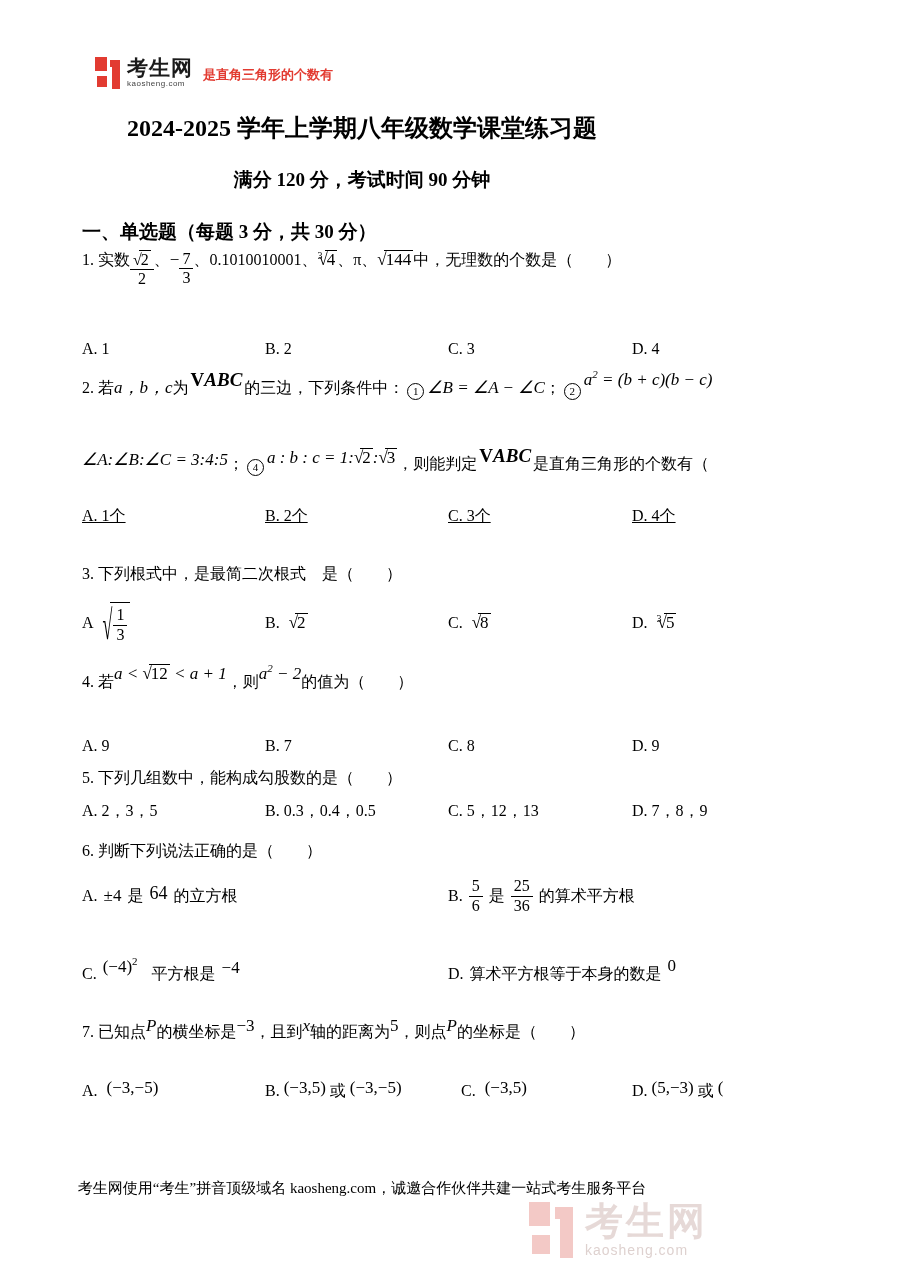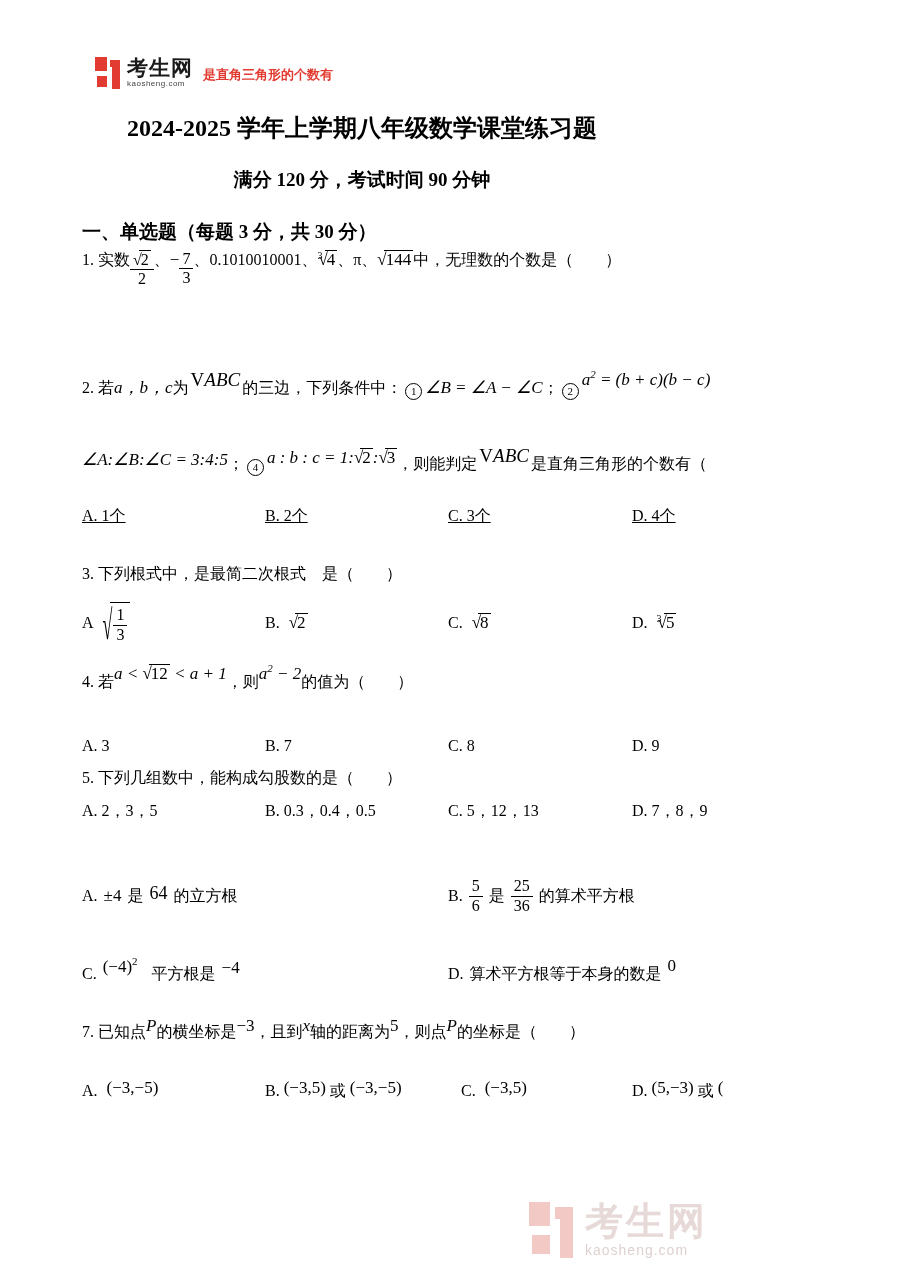--- a/index.html
+++ b/index.html
@@ -51,21 +51,21 @@
   .sqrt .ix{display:inline-block;font-size:10px;transform:translateY(-6px);margin-right:-4px;}
   .bigroot{display:inline-flex;align-items:flex-start;}
   .bigroot .sg{font-size:18px;line-height:1;transform:scaleY(2.3);
                transform-origin:top center;margin-top:2px;display:inline-block;}
   .bigroot .rd{border-top:1px solid #000;margin-left:-2px;padding:3px 3px 0;}
   .circ{display:inline-flex;width:15px;height:15px;border:1px solid #000;border-radius:50%;
         align-items:center;justify-content:center;font-size:11px;margin:0 3px;
         vertical-align:-2px;font-style:normal;}
   .r3{position:relative;top:-3px;} .r4{position:relative;top:-4px;}
   .r6{position:relative;top:-6px;} .r8{position:relative;top:-8px;}
-  .tri{font-size:19px;position:relative;top:-7px;margin:0 2px;font-style:normal;}
+  .tri{font-size:19px;position:relative;top:-7px;margin:0 2px;font-style:normal;font-weight:bold;}
   .tri .tl{font-style:italic;}
 
   
   .q1row{top:250px;height:62px;display:flex;align-items:flex-start;}
   .q1opts{top:340px;}
   .q2l1{top:376px;}
   .q2l2{top:452px;}
   .q2opts{top:506px;text-decoration:underline;}
   .q3row{top:564px;}
   .q3opts{top:592px;height:62px;}
@@ -131,20 +131,26 @@
     <span>、0.1010010001、</span>
     <span class="sqrt mn">
       <span class="ix">3</span><span class="sg">√</span><span class="rd">4</span>
     </span>
     <span>、π、</span>
     <span class="sqrt mn">
       <span class="sg">√</span><span class="rd">144</span>
     </span>
     <span>中，无理数的个数是（　　）</span>
   </div>
+  <div class="grid4 q1opts">
+    <span class="cell">A. 1</span>
+    <span class="cell">B. 2</span>
+    <span class="cell">C. 3</span>
+    <span class="cell">D. 4</span>
+  </div>
 
   <div class="abs qrow q2l1">
     <span>2. 若</span><span class="mf">a，b，c</span><span>为</span><span class="tri"><span>V</span><span class="tl">ABC</span></span><span>的三边，下列条件中：</span><span class="circ">1</span><span class="mf">∠B = ∠A − ∠C</span><span>；</span><span class="circ">2</span><span class="mf r8"><span>a</span><sup>2</sup><span> = (b + c)(b − c)</span></span><span class="circ" style="margin-left:18px;">3</span>
   </div>
 
   <div class="abs qrow q2l2">
     <span class="mf r4">∠A:∠B:∠C = 3:4:5</span><span>；</span><span class="circ">4</span><span class="mf r6"><span>a : b : c = 1:</span><span class="sqrt"><span class="sg">√</span><span class="rd">2</span></span><span>:</span><span class="sqrt"><span class="sg">√</span><span class="rd">3</span></span></span><span>，则能判定</span><span class="tri"><span>V</span><span class="tl">ABC</span></span><span>是直角三角形的个数有（　　）</span>
   </div>
   <div class="grid4 q2opts">
     <span class="cell">A. 1个</span>
@@ -176,34 +182,35 @@
     <span class="cell">
       <span>D.</span>
       <span class="sqrt mn"><span class="ix">3</span><span class="sg">√</span><span class="rd">5</span></span>
     </span>
   </div>
 
   <div class="abs qrow q4row">
     <span>4. 若</span><span class="mf r8"><span>a &lt; </span><span class="sqrt"><span class="sg">√</span><span class="rd">12</span></span><span> &lt; a + 1</span></span><span>，则</span><span class="mf r8"><span>a</span><sup>2</sup><span> − 2</span></span><span>的值为（　　）</span>
   </div>
   <div class="grid4 q4opts">
-    <span class="cell">A. 3</span>
+    <span class="cell">A. 9</span>
     <span class="cell">B. 7</span>
     <span class="cell">C. 8</span>
     <span class="cell">D. 9</span>
   </div>
 
   <div class="abs qrow q5row">5. 下列几组数中，能构成勾股数的是（　　）</div>
   <div class="grid4 q5opts">
     <span class="cell">A. 2，3，5</span>
     <span class="cell">B. 0.3，0.4，0.5</span>
     <span class="cell">C. 5，12，13</span>
     <span class="cell">D. 7，8，9</span>
   </div>
 
+  <div class="abs qrow q6row">6. 判断下列说法正确的是（　　）</div>
   <div class="grid2 q6ab">
     <span class="cell">
       <span>A.</span>
         <span class="mn">±4</span>
         <span>是</span>
         <span class="mn r3" style="font-size:18px;">64</span>
         <span>的立方根</span>
     </span>
     <span class="cell">
       <span>B.</span>
@@ -252,20 +259,21 @@
         <span class="mn r3">(−3,5)</span>
     </span>
     <span class="cell" style="gap:4px;">
       <span>D.</span>
         <span class="mn r3">(5,−3)</span>
         <span>或</span>
         <span class="mn r3">(−5,−3)</span>
     </span>
   </div>
 
+  <div class="abs footer">考生网使用“考生”拼音顶级域名 kaosheng.com，诚邀合作伙伴共建一站式考生服务平台</div>
 
   <div class="abs wm">
     <span class="wmark">
       <i class="b1"></i>
         <i class="b2"></i>
       <i class="b3"></i>
         <i class="b4"></i>
     </span>
     <span class="wcol">
       <span class="wname">考生网</span>

